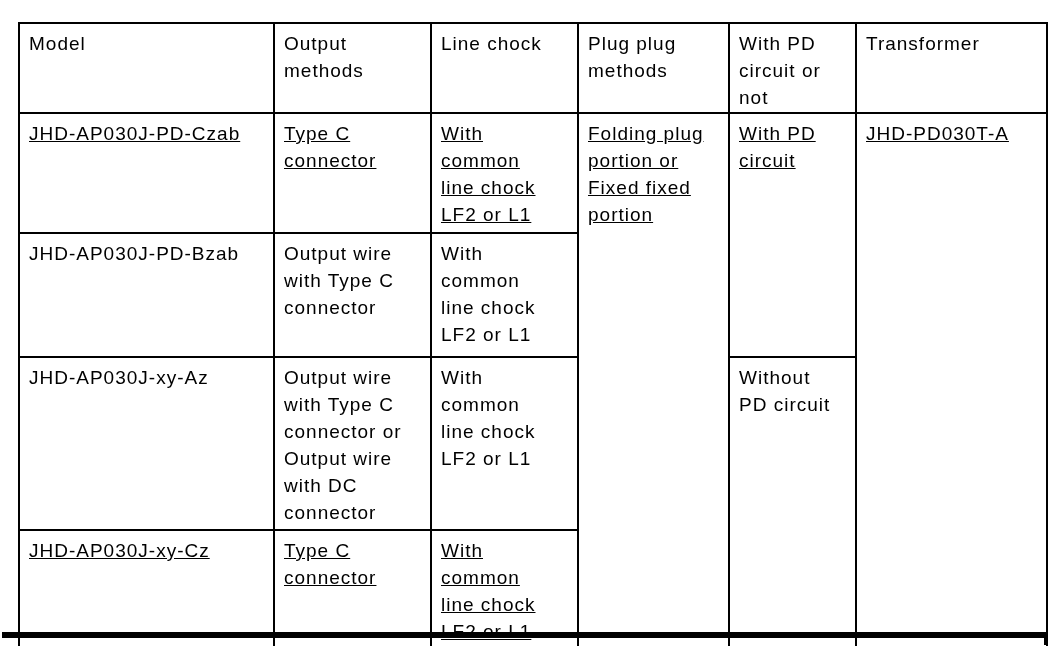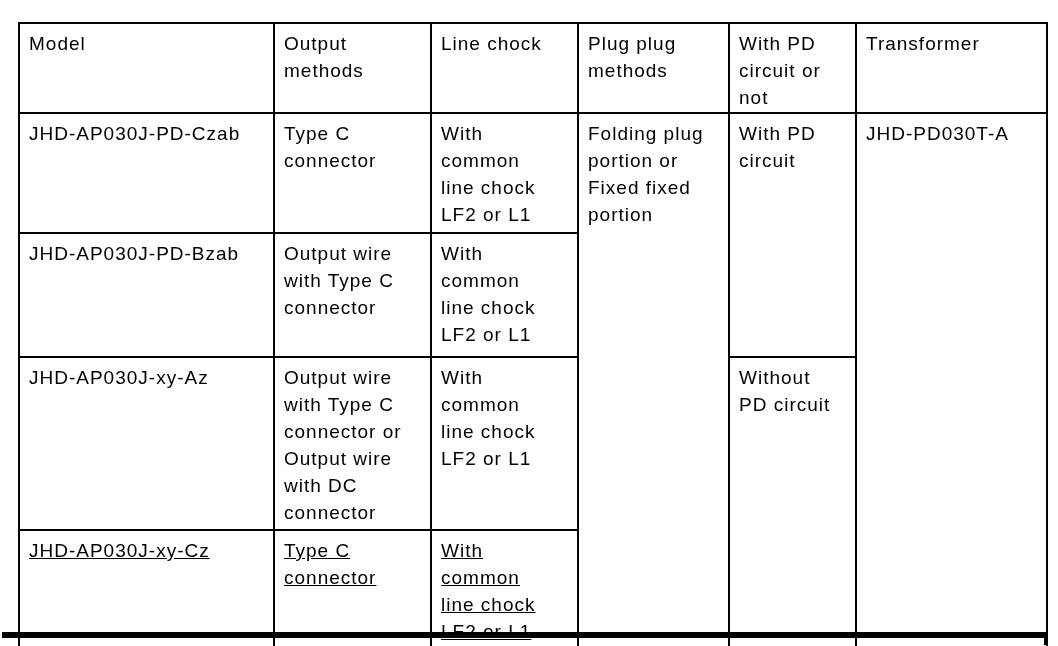--- a/index.html
+++ b/index.html
@@ -26,21 +26,21 @@
     text-align: left;
     font-weight: 400;
     font-size: 19px;
     line-height: 27px;
     letter-spacing: 1px;
     padding: 6px 5px 0 9px;
     white-space: pre-line;
     overflow: hidden;
   }
   tr.r-head { height: 90px; }
-  tr.r-1 { height: 120px; }
+  tr.r-1 { height: 120px; text-decoration: underline; }
   tr.r-2 { height: 124px; padding-left: 20px; }
   tr.r-3 { height: 173px; }
   tr.r-4 { height: 119px; text-decoration: underline; }
   .bottom-rule {
     position: absolute;
     left: 2px;
     top: 632px;
     width: 1044px;
     height: 6px;
     background: #000000;

